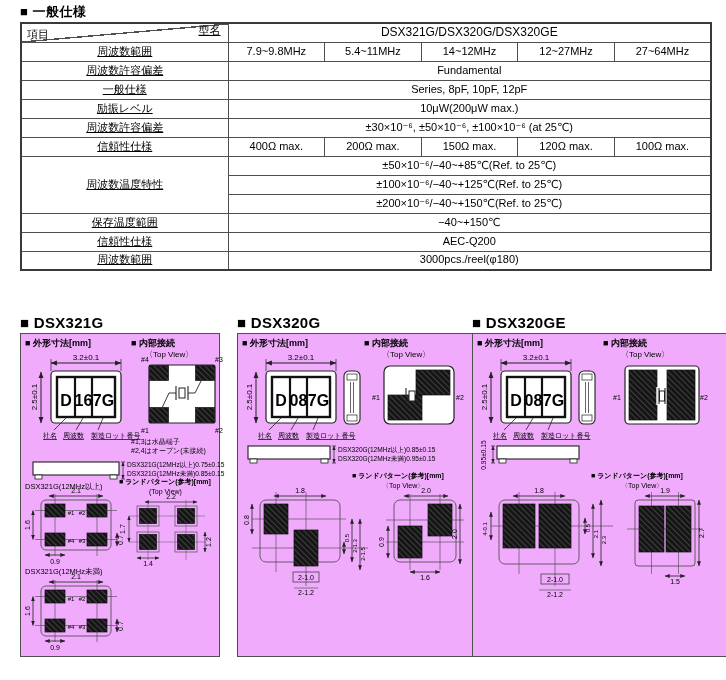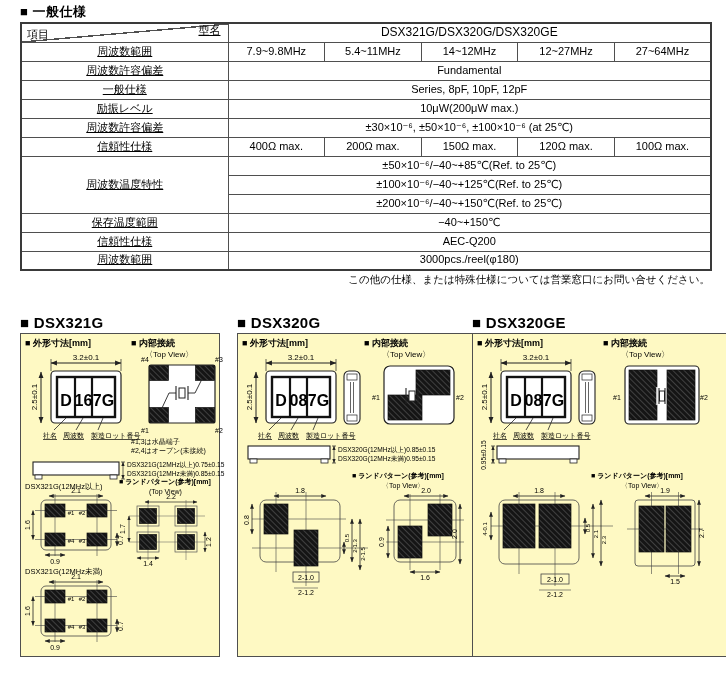--- a/index.html
+++ b/index.html
@@ -20,21 +20,21 @@
   td.diag .diagline { position:absolute; inset:0;
      background:linear-gradient(to bottom right, transparent calc(50% - .7px), #4f4f4f calc(50% - .7px),
                 #4f4f4f calc(50% + .7px), transparent calc(50% + .7px)); }
   td.diag .item  { position:absolute; left:5px; bottom:1px; font-size:11px; }
   td.diag .model { position:absolute; right:7px; top:1px; font-size:11px;text-decoration:underline; }
 
   .note { position:absolute; top:273px; right:16px; font-size:10.5px; }
 
   .panel { position:absolute; top:312px; }
   .panel-title { font-size:15px; font-weight:bold; height:21px; line-height:21px; letter-spacing:.3px; }
-  .panel-box { border:1.5px solid #4f4f4f; background:#fef9c3; }
+  .panel-box { border:1.5px solid #4f4f4f; background:#f0abfc; }
   .panel-box svg { display:block; }
 
   svg text { fill:#000; font-family:"Liberation Sans","DejaVu Sans",sans-serif; }
   .t6  { font-size:6px; }
   .t65 { font-size:6.6px; }
   .t7  { font-size:7px; }
   .t7b { font-size:7px; font-weight:bold; }
   .t75 { font-size:7.5px; }
   .t8  { font-size:8px; }
   .t9b { font-size:9px; font-weight:bold; }
@@ -116,21 +116,20 @@
         <td class="lbl">信頼性仕様</td>
         <td colspan="5">AEC-Q200</td>
       </tr>
       <tr>
         <td class="lbl">周波数範囲</td>
         <td colspan="5">3000pcs./reel(φ180)</td>
       </tr>
     </tbody>
   </table>
 
-  <div class="note">この他の仕様、または特殊仕様については営業窓口にお問い合せください。</div>
 
   <div class="panel" style="left:20px;width:200px;">
     <div class="panel-title">■ DSX321G</div>
     <div class="panel-box">
       <svg width="209" height="322" viewBox="0 0 209 322">
         <defs>
           <pattern id="hA" patternUnits="userSpaceOnUse" width="4" height="4" patternTransform="rotate(45)">
             <rect width="4" height="4" fill="#151515"></rect>
               <line x1="0" y1="0" x2="4" y2="0" stroke="#6a6a6a" stroke-width="1"></line>
           </pattern>

